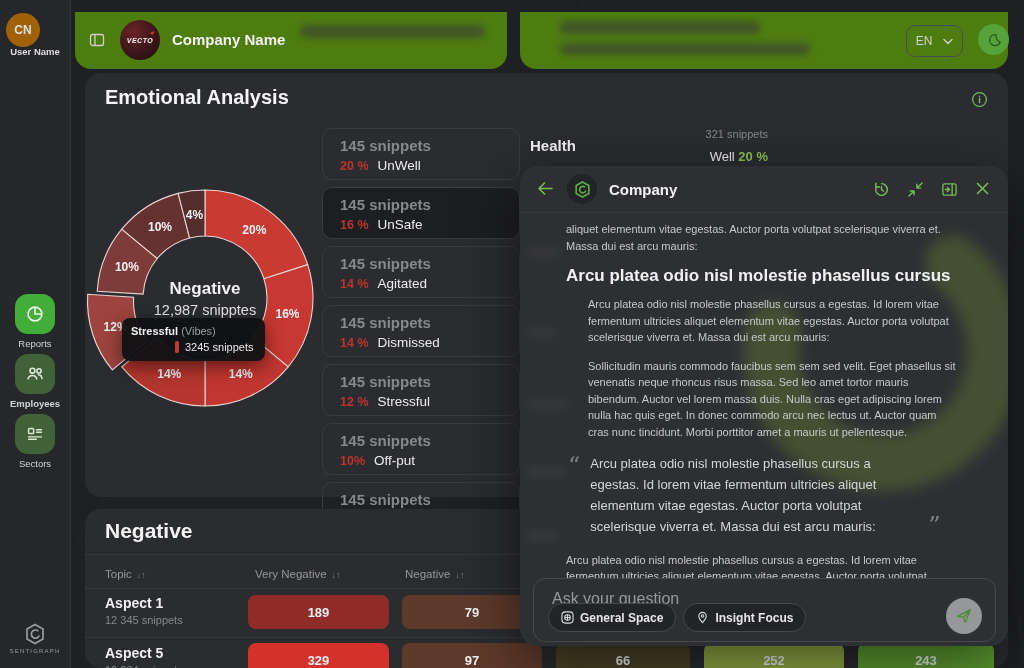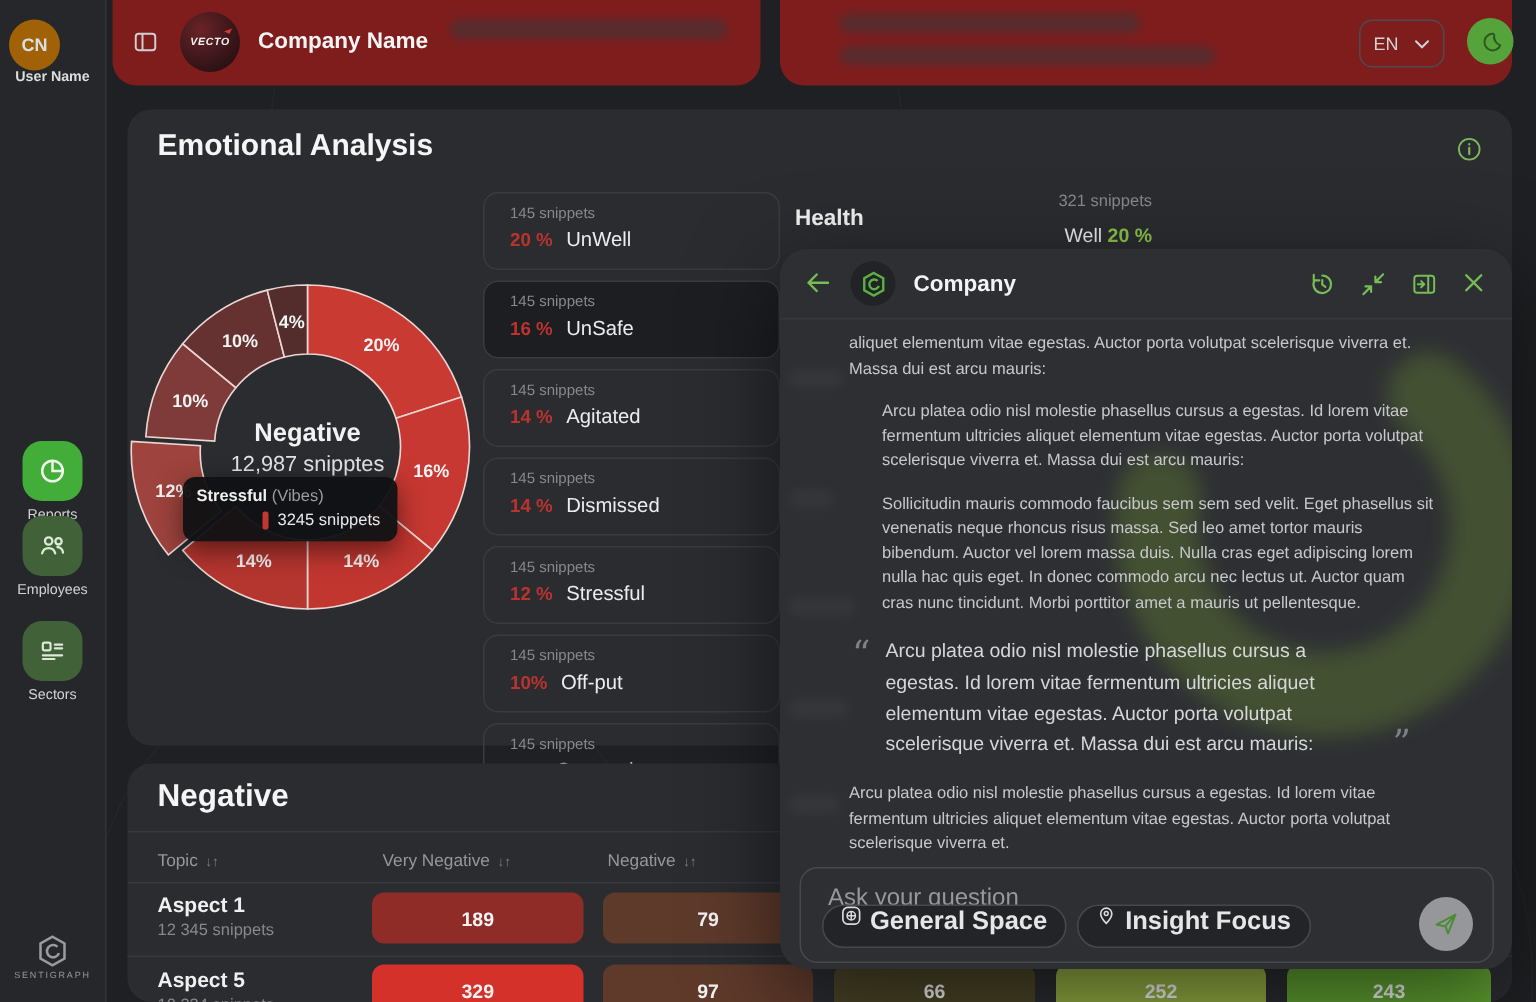--- a/index.html
+++ b/index.html
@@ -15,21 +15,21 @@
   .user-name{position:absolute;left:0;top:46px;width:70px;text-align:center;font-size:9.5px;
              font-weight:700;color:#dededf;}
   .nav-item{position:absolute;left:0;width:70px;text-align:center;}
   .nav-tile{width:40px;height:40px;margin:0 auto;border-radius:13px;background:#416138;
             display:flex;align-items:center;justify-content:center;}
   .nav-tile.active{background:#43ad39;}
   .nav-label{margin-top:4px;font-size:9.5px;color:#d2d3d4;}
   .brand{position:absolute;left:0;top:622px;width:70px;text-align:center;}
   .brand-text{margin-top:2px;font-size:6px;letter-spacing:1.2px;color:#97989c;}
   
-  .hdr-card{position:absolute;top:0;height:57px;background:#7f1d1d;border-radius:0 0 16px 16px;z-index:1;}
+  .hdr-card{position:absolute;top:12px;height:57px;background:#4d7c0f;border-radius:0 0 16px 16px;z-index:1;}
   #hdr-left{left:75px;width:432px;}
   #hdr-right{left:520px;width:488px;}
   .blur-blob{position:absolute;background:#37383c;border-radius:6px;filter:blur(3px);opacity:.55;}
   .toggle-btn{position:absolute;left:13px;top:19px;width:18px;height:18px;}
   .vecto-logo{position:absolute;left:45px;top:8px;width:40px;height:40px;border-radius:50%;
               background:radial-gradient(circle at 35% 30%,#6b2326 0%,#471a1e 40%,#190c0d 100%);
               display:flex;align-items:center;justify-content:center;}
   .vecto-text{font-size:7px;font-weight:700;font-style:italic;color:#f2f2f2;letter-spacing:.5px;}
   .vecto-accent{position:absolute;right:6px;top:10px;width:0;height:0;border-left:4px solid transparent;
               border-bottom:4px solid #d03a30;transform:rotate(25deg);}
@@ -52,21 +52,21 @@
   .tooltip{position:absolute;left:37px;top:245px;min-width:118px;background:rgba(17,18,20,0.96);
            border-radius:8px;padding:7px 11px 8px 9px;box-shadow:0 6px 18px rgba(0,0,0,.5);z-index:3;}
   .tt-l1{font-size:11px;color:#9b9c9f;}
   .tt-l1 b{color:#f0f0f0;font-weight:700;}
   .tt-l2{display:flex;align-items:center;gap:6px;margin-top:4px;font-size:11px;color:#e9e9ea;padding-left:44px;}
   .tt-bar{width:4px;height:12px;border-radius:1.5px;background:#c4372e;}
   .emo-list{position:absolute;left:237px;top:55px;width:198px;}
   .emo-item{height:42px;border:1px solid #3a3b40;border-radius:10px;margin-bottom:7px;
             padding:8px 0 0 17px;}
   .emo-item.hl{background:#1d1e22;}
-  .emo-snips{font-size:10px;color:#87888d;}
+  .emo-snips{font-size:15px;color:#87888d;font-weight:bold;}
   .emo-line{margin-top:4px;font-size:13.5px;color:#ececed;}
   .emo-pct{font-size:12.5px;font-weight:700;color:#bb332e;margin-right:9px;}
   .health-title{position:absolute;left:445px;top:64px;font-size:15px;font-weight:700;color:#f0f0f0;}
   .health-snips{position:absolute;left:445px;top:55px;width:238px;text-align:right;font-size:11px;color:#87888d;}
   .health-well{position:absolute;left:445px;top:76px;width:238px;text-align:right;font-size:13px;color:#ebebec;}
   .health-pct{color:#8bc34a;font-weight:700;}
   
   #asp-card{position:absolute;left:85px;top:509px;width:923px;height:159px;background:#2b2c30;
             border-radius:16px;z-index:1;}
   .asp-title{position:absolute;left:20px;top:10px;font-size:21px;font-weight:700;color:#f5f5f5;}
@@ -102,21 +102,21 @@
   .q-text{font-size:13px;line-height:1.6;color:#d5d6d8;max-width:330px;}
   .bg-pill{position:absolute;left:6px;height:13px;background:#3c3d41;border-radius:6px;
            filter:blur(3px);opacity:.5;z-index:1;}
   .sb-input{position:absolute;left:13px;top:412px;width:461px;height:62px;border:1px solid #47484d;
             border-radius:12px;z-index:2;}
   .ask-input{position:absolute;left:16px;top:10px;width:300px;background:transparent;border:none;
              outline:none;font-family:"Liberation Sans",sans-serif;font-size:16px;color:#e5e5e6;}
   .ask-input::placeholder{color:#97989c;}
   .chips{position:absolute;left:14px;bottom:9px;display:flex;gap:7px;}
   .chip{height:27px;border:1px solid #47484d;border-radius:15px;background:#232428;
-        display:flex;align-items:flex-start;gap:6px;padding:0 12px;font-size:17px;font-weight:600;color:#e6e6e7;}
+        display:flex;align-items:center;gap:6px;padding:0 12px;font-size:12px;font-weight:600;color:#e6e6e7;}
   .send-btn{position:absolute;right:13px;top:19px;width:36px;height:36px;border-radius:50%;
             background:#96979b;display:flex;align-items:center;justify-content:center;}
   svg{display:block;}
 </style>
 </head>
 <body>
 
 <div id="app">
 
   <div class="ring" style="left:180px;top:-120px;width:420px;height:420px;"></div>
@@ -131,21 +131,21 @@
     <div class="nav-item" style="top:294px;">
       <div class="nav-tile active">
         <svg width="20" height="20" viewBox="0 0 18 18">
           <circle cx="9" cy="9" r="6.2" fill="none" stroke="#eef7ea" stroke-width="1.5"></circle>
           <path d="M9 2.8 V9 H15.2" fill="none" stroke="#eef7ea" stroke-width="1.5"></path>
         </svg>
       </div>
       <div class="nav-label">Reports</div>
     </div>
 
-    <div class="nav-item" style="top:344px;">
+    <div class="nav-item" style="top:354px;font-weight:bold;">
       <div class="nav-tile">
         <svg width="20" height="20" viewBox="0 0 18 18">
           <circle cx="6.7" cy="6" r="2.2" fill="none" stroke="#dcead7" stroke-width="1.4"></circle>
           <path d="M2.8 13.4 a4 4 0 0 1 7.8 0" fill="none" stroke="#dcead7" stroke-width="1.4" stroke-linecap="round"></path>
           <circle cx="12.6" cy="6.2" r="1.9" fill="none" stroke="#dcead7" stroke-width="1.4"></circle>
           <path d="M12 9.6 a3.7 3.7 0 0 1 3.3 3.4" fill="none" stroke="#dcead7" stroke-width="1.4" stroke-linecap="round"></path>
         </svg>
       </div>
       <div class="nav-label">Employees</div>
     </div>
@@ -353,20 +353,21 @@
         <span>
           <svg width="15" height="15" viewBox="0 0 15 15">
             <path d="M2.5 2.5 L12.5 12.5 M12.5 2.5 L2.5 12.5" stroke="#76bd55" stroke-width="1.6" stroke-linecap="round"></path>
           </svg>
         </span>
       </span>
     </div>
 
     <div class="sb-content">
       <p>aliquet elementum vitae egestas. Auctor porta volutpat scelerisque viverra et. Massa dui est arcu mauris:</p>
+      <div class="sb-h">Arcu platea odio nisl molestie phasellus cursus</div>
       <p class="sb-ind">Arcu platea odio nisl molestie phasellus cursus a egestas. Id lorem vitae fermentum ultricies aliquet elementum vitae egestas. Auctor porta volutpat scelerisque viverra et. Massa dui est arcu mauris:</p>
       <p class="sb-ind">Sollicitudin mauris commodo faucibus sem sem sed velit. Eget phasellus sit venenatis neque rhoncus risus massa. Sed leo amet tortor mauris bibendum. Auctor vel lorem massa duis. Nulla cras eget adipiscing lorem nulla hac quis eget. In donec commodo arcu nec lectus ut. Auctor quam cras nunc tincidunt. Morbi porttitor amet a mauris ut pellentesque.</p>
       <div class="sb-quote">
         <span class="q-mark q-open">“</span>
         <span class="q-text">Arcu platea odio nisl molestie phasellus cursus a egestas. Id lorem vitae fermentum ultricies aliquet elementum vitae egestas. Auctor porta volutpat scelerisque viverra et. Massa dui est arcu mauris:</span>
         <span class="q-mark q-close">”</span>
       </div>
       <p class="sb-q"><span>Arcu platea odio nisl molestie phasellus cursus a egestas. Id lorem vitae fermentum ultricies aliquet elementum vitae egestas. Auctor porta volutpat scelerisque viverra et. </span></p>
 
     </div>

